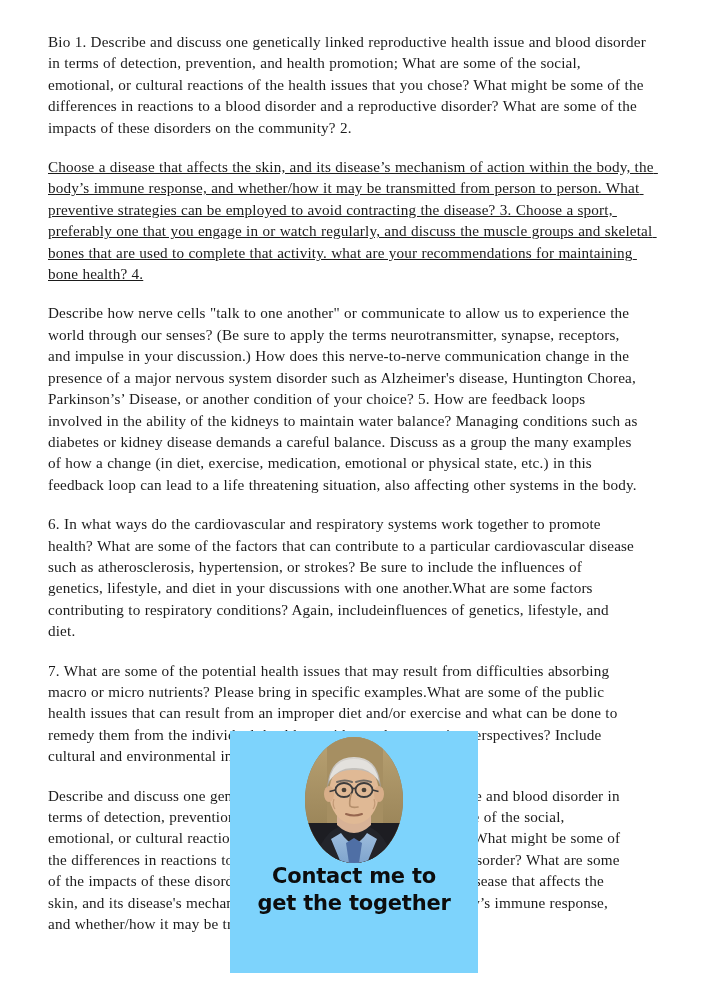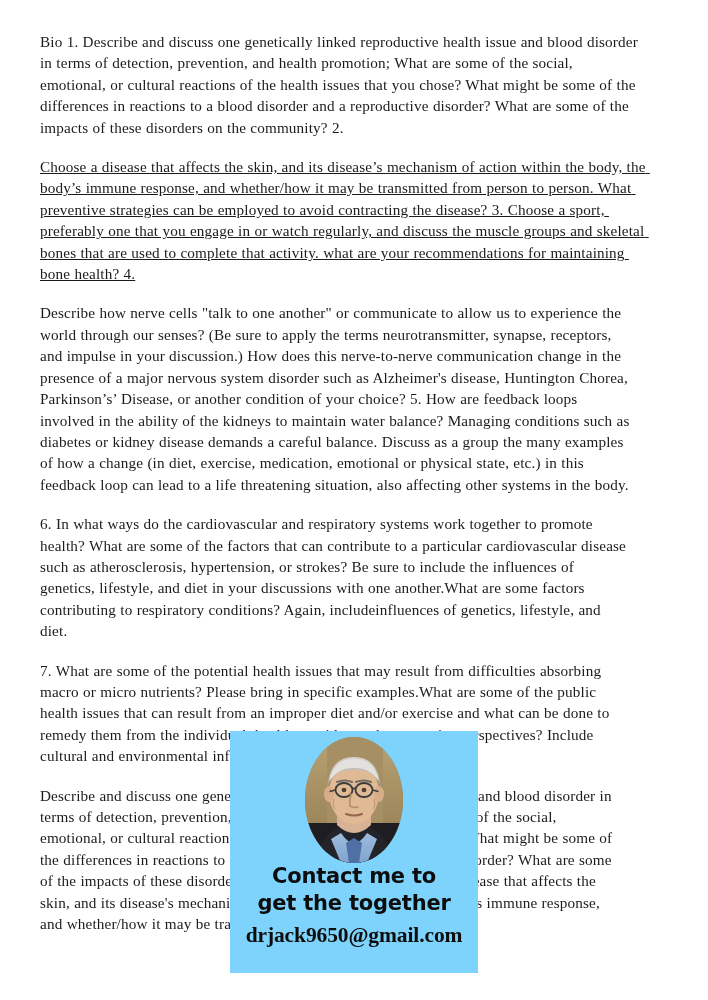--- a/index.html
+++ b/index.html
@@ -19,21 +19,21 @@
     position: absolute;
     left: 0;
     top: 0;
     width: 708px;
     height: 1000px;
     background: #ffffff;
   }
 
   #doc-body {
     position: absolute;
-    left: 40px;
+    left: 48px;
     top: 31px;
     width: 608px;
   }
 
   .para {
     font-family: "Liberation Serif", "DejaVu Serif", serif;
     font-size: 15.2px;
     line-height: 21.4px;
     color: #1b1b1b;
     text-align: left;
@@ -159,18 +159,17 @@
         <path d="M46 57 q-2 9 -1 12 q2 2 8 1" stroke="#b58f6c" stroke-width="1.7" fill="none" stroke-linecap="round"></path>
         <path d="M41 77 q8 3 16 0" stroke="#96664f" stroke-width="2" fill="none" stroke-linecap="round"></path>
         <path d="M29 62 q-2 6 1 10" stroke="#c39a76" stroke-width="1.2" fill="none"></path>
         <path d="M69 62 q2 6 -1 10" stroke="#c39a76" stroke-width="1.2" fill="none"></path>
       </svg>
     </div>
 
     <div id="contact-lines">
       <div class="contact-line">Contact me to</div>
       <div class="contact-line">get the together</div>
-      <div id="contact-email">drjack9650@gmail.com</div>
     </div>
 
   </div>
 
 </div>
 
 </body></html>

